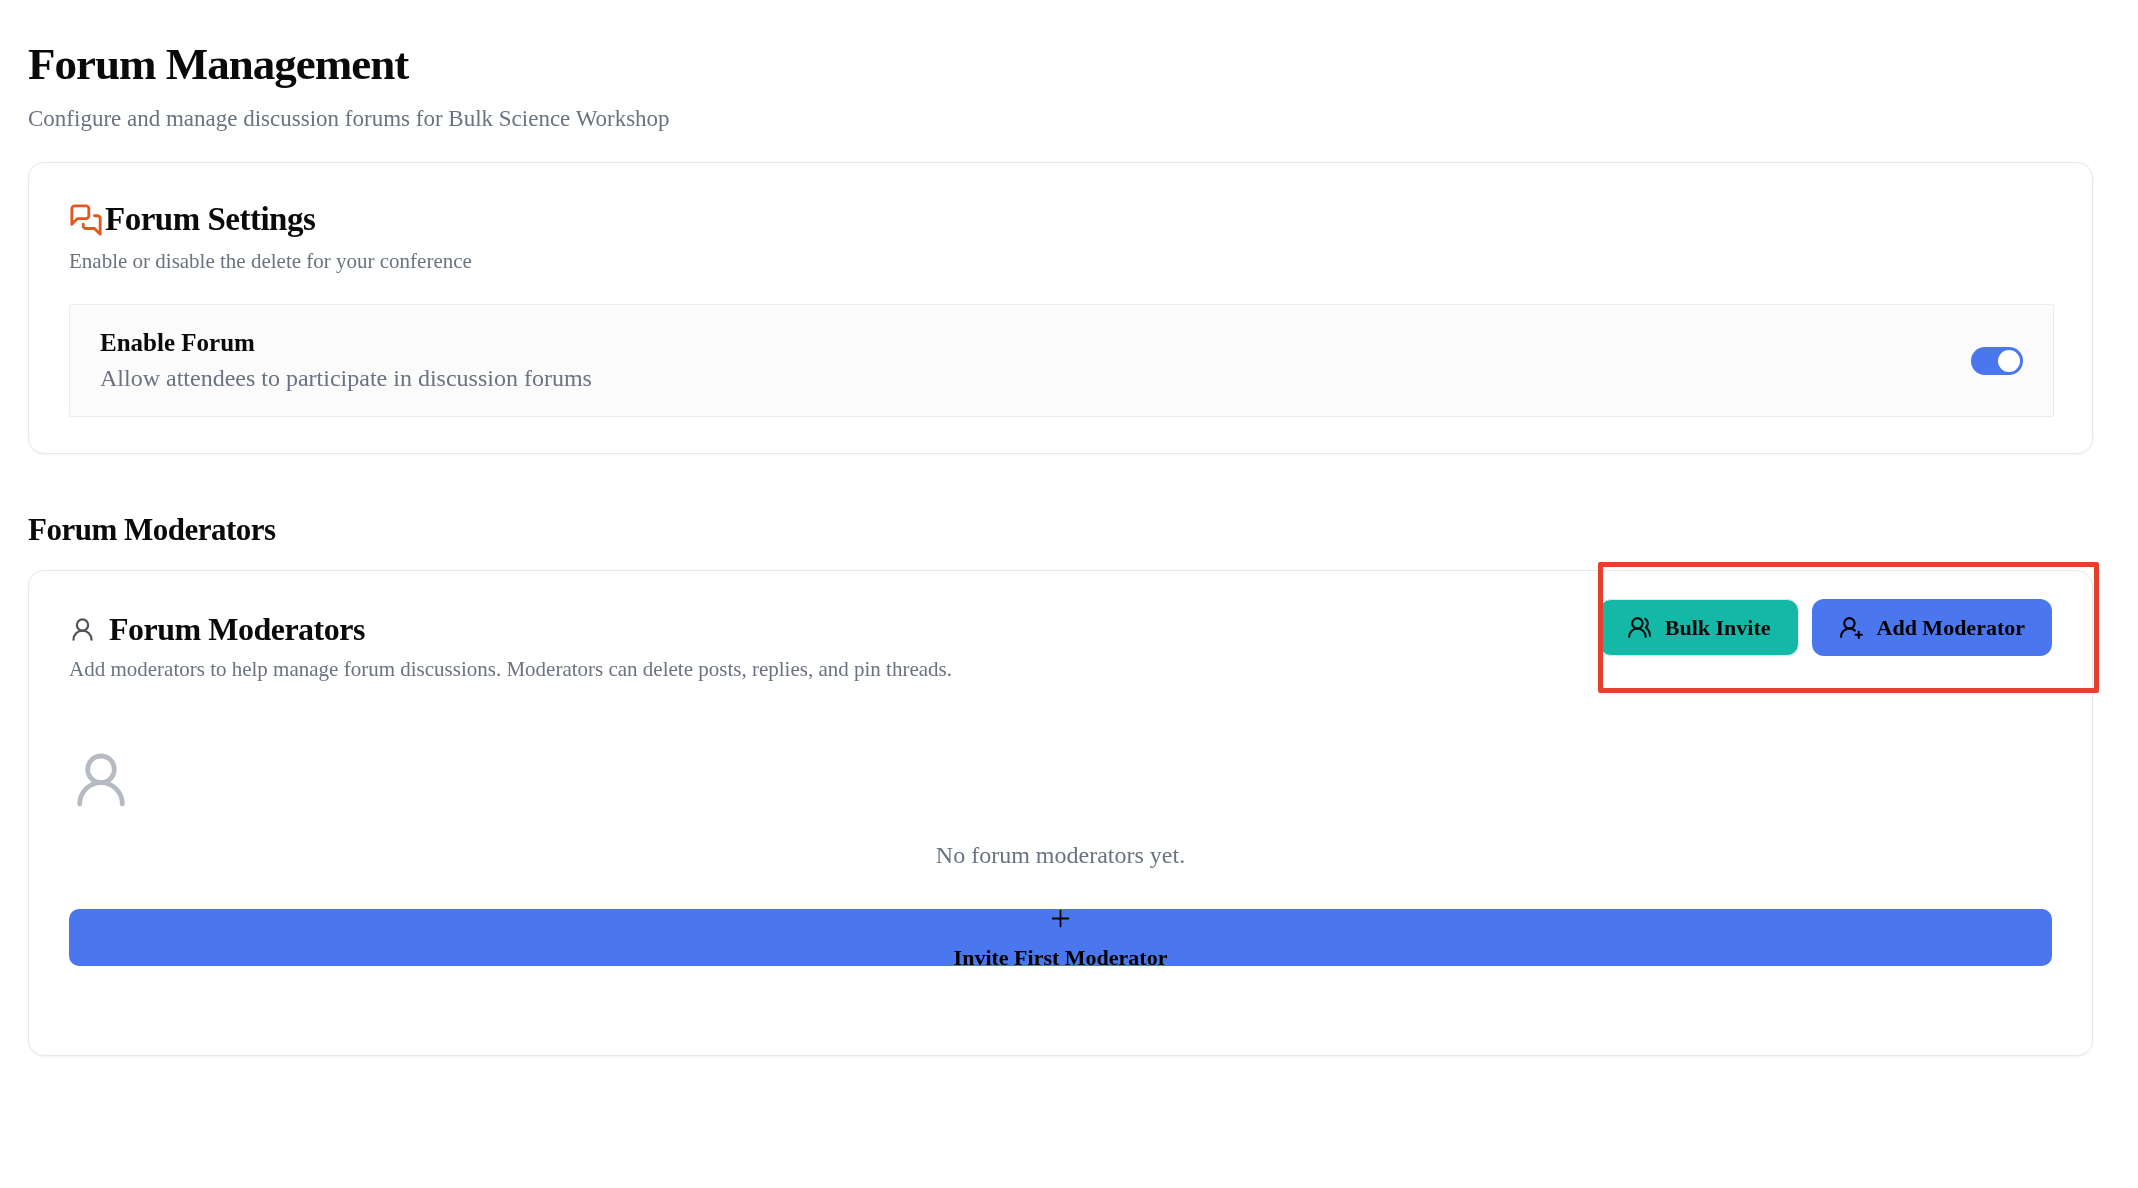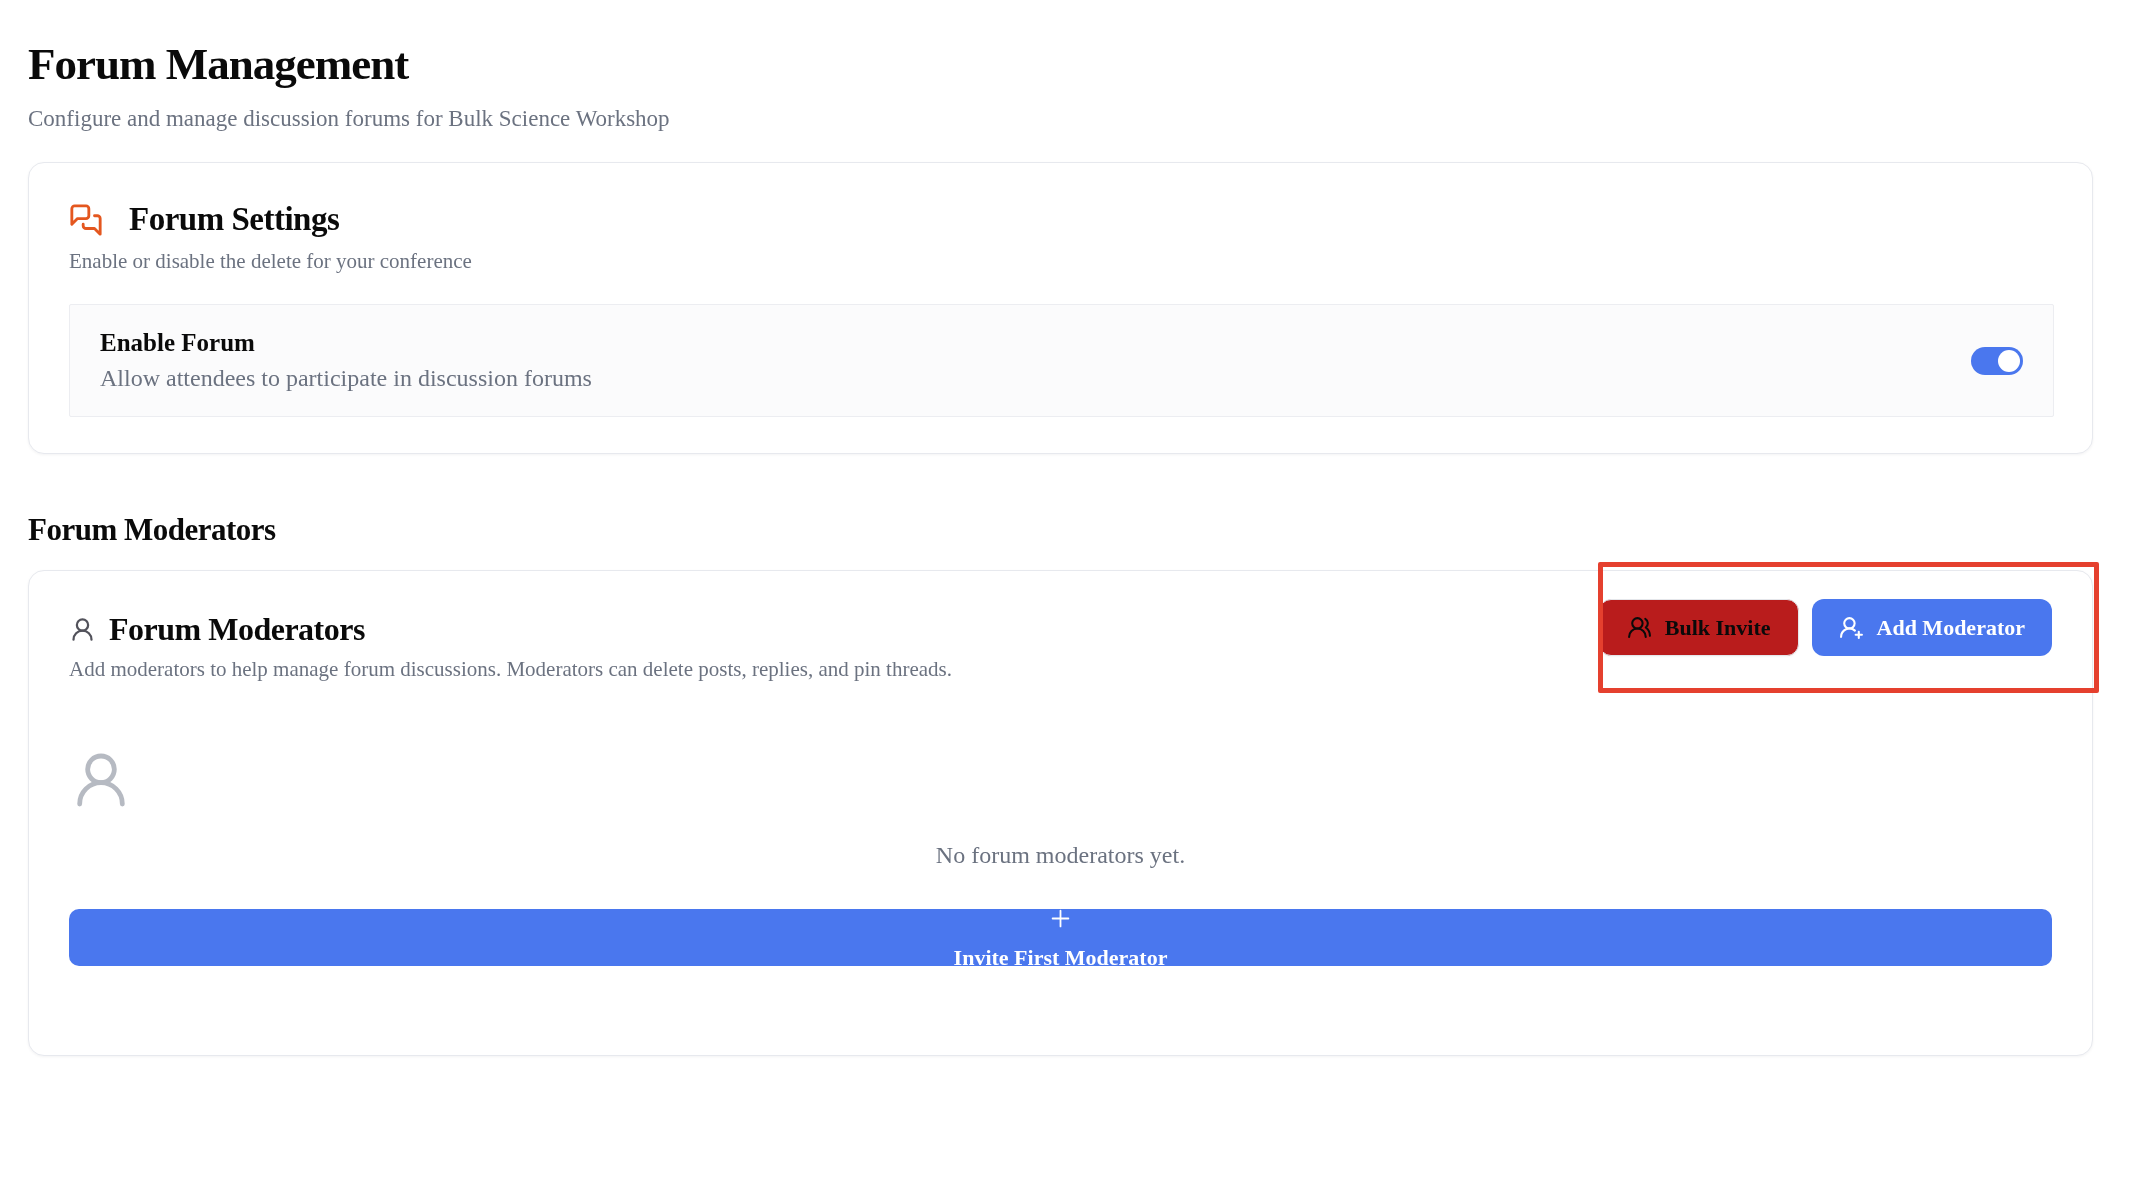--- a/index.html
+++ b/index.html
@@ -35,21 +35,21 @@
 
   .card {
     background: #ffffff;
     border: 1px solid var(--border-gray);
     border-radius: 16px;
     box-shadow: 0 1px 3px rgba(16,24,40,.05);
   }
 
   
   .settings-card { margin-top: 30px; padding: 38px 38px 36px 40px; }
-  .card-head { display: flex; align-items: center; gap: 26px; }
+  .card-head { display: flex; align-items: center; gap: 2px; }
   .card-head h2 { font-size: 33px; font-weight: 700; letter-spacing: -0.5px; }
   .card-sub { margin-top: 11px; font-size: 21px; color: var(--text-muted); }
 
   .enable-row {
     margin-top: 30px;
     background: var(--inner-row-bg);
     border: 1px solid #ecedf1;
     border-radius: 2px;
     padding: 24px 30px;
     display: flex;
@@ -106,28 +106,28 @@
     height: 57px;
     padding: 0 27px;
     border-radius: 12px;
     font-family: inherit;
     font-size: 22px;
     font-weight: 600;
     cursor: pointer;
     white-space: nowrap;
   }
   .btn-outline {
-    background: #b91c1c;
+    background: #14b8a6;
     color: var(--text-primary);
     border: 1px solid #e4e6ea;
     box-shadow: 0 1px 2px rgba(0,0,0,.04);
   }
   .btn-primary {
     background: var(--accent-blue);
-    color: #ffffff;
+    color: #000000;
     border: none;
   }
 
   .red-annotation {
     position: absolute;
     left: 1569px;
     top: -9px;
     width: 501px;
     height: 131px;
     border: 5px solid var(--annotation-red);

